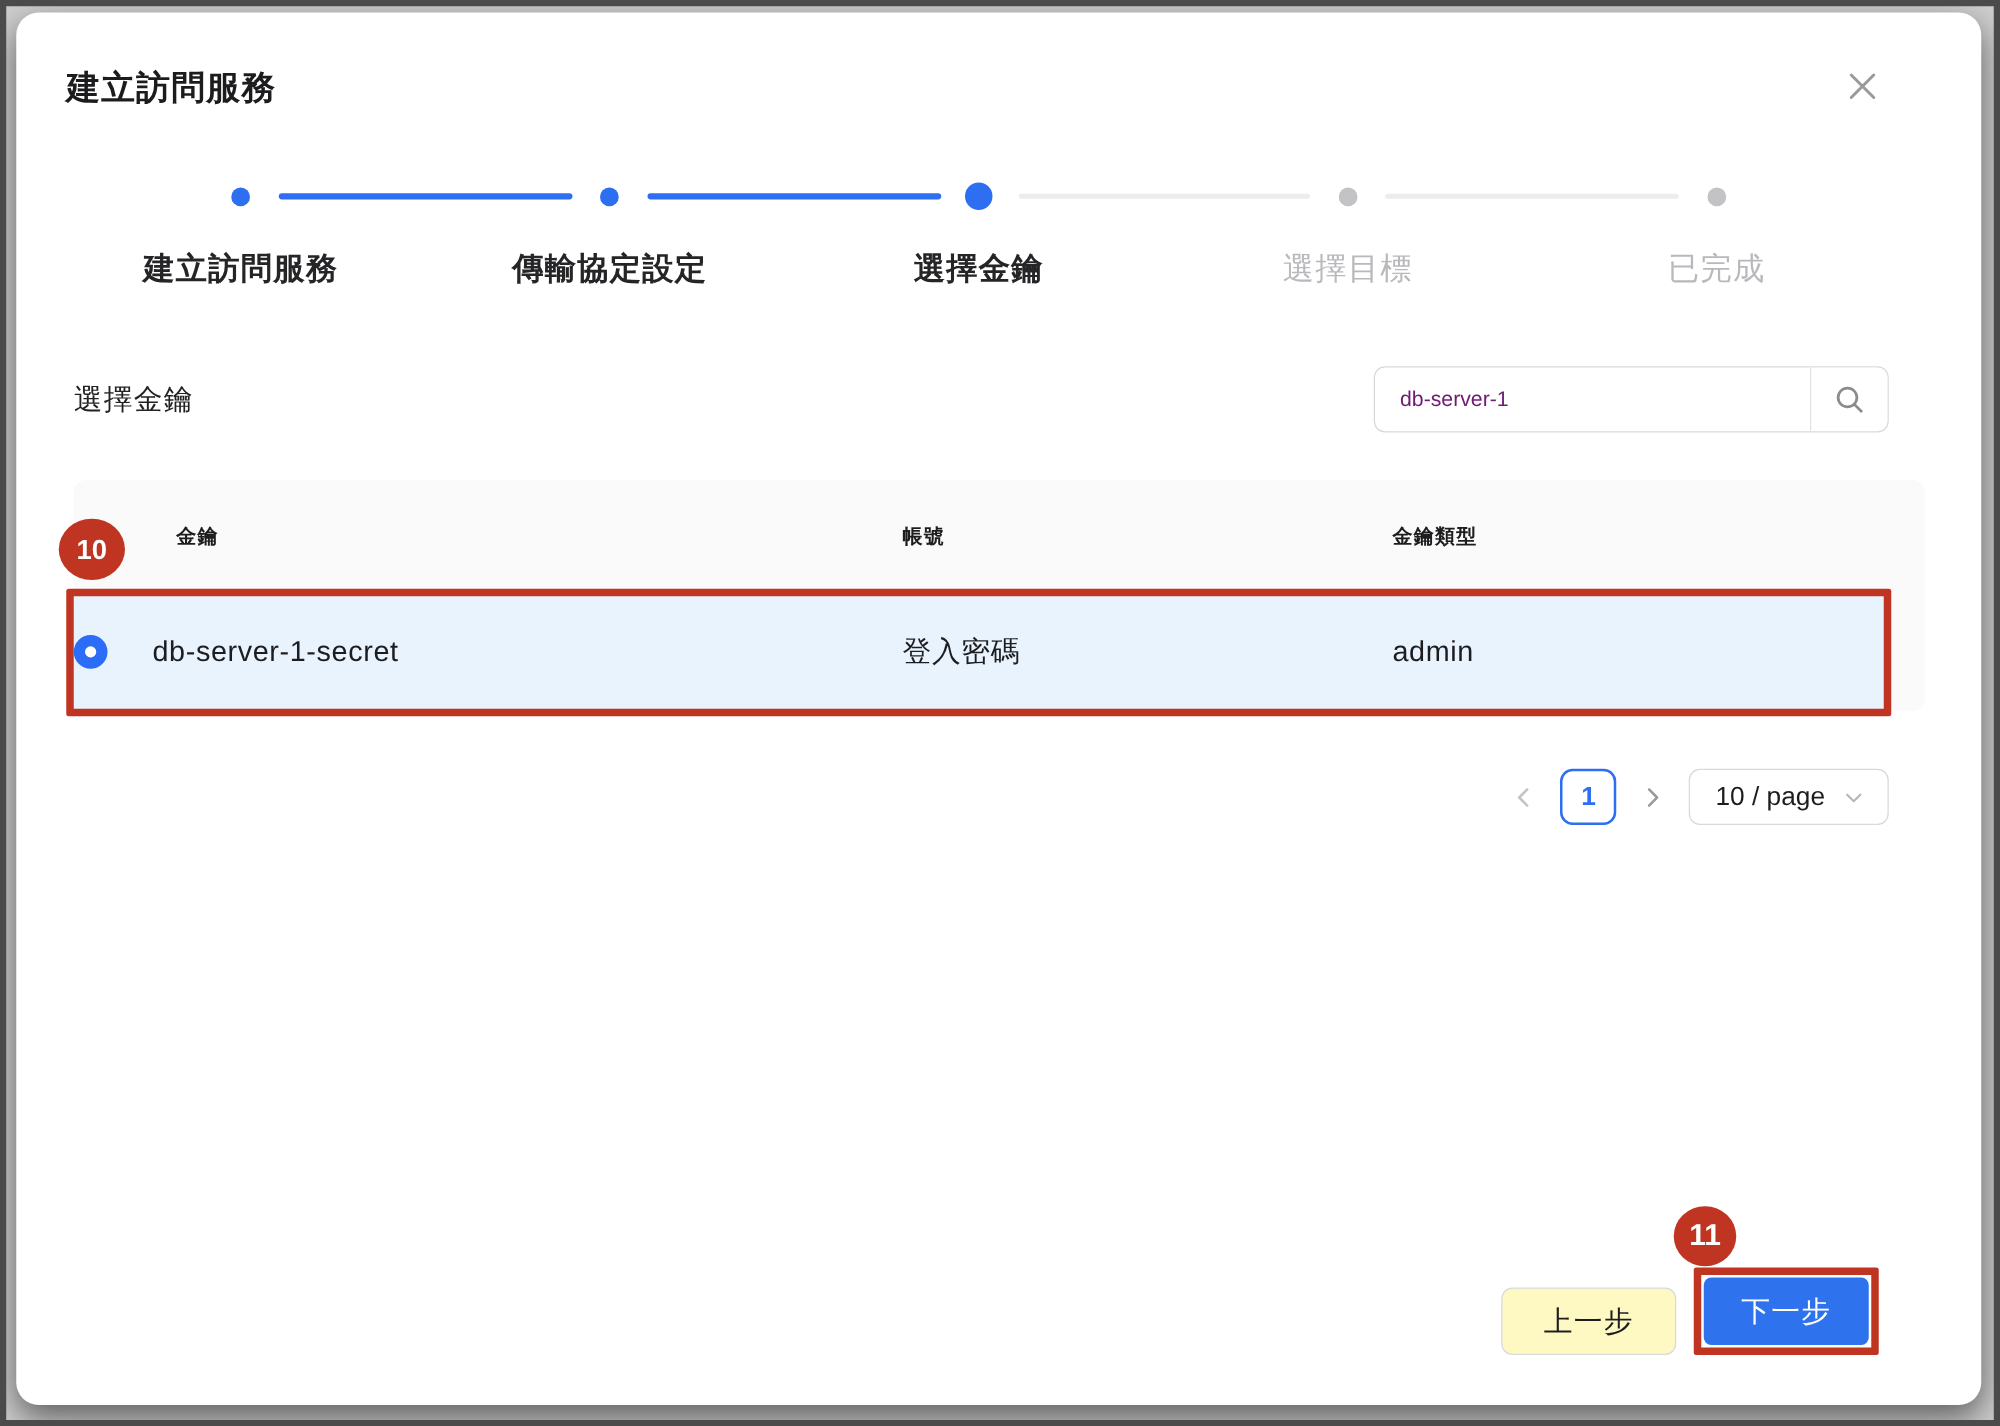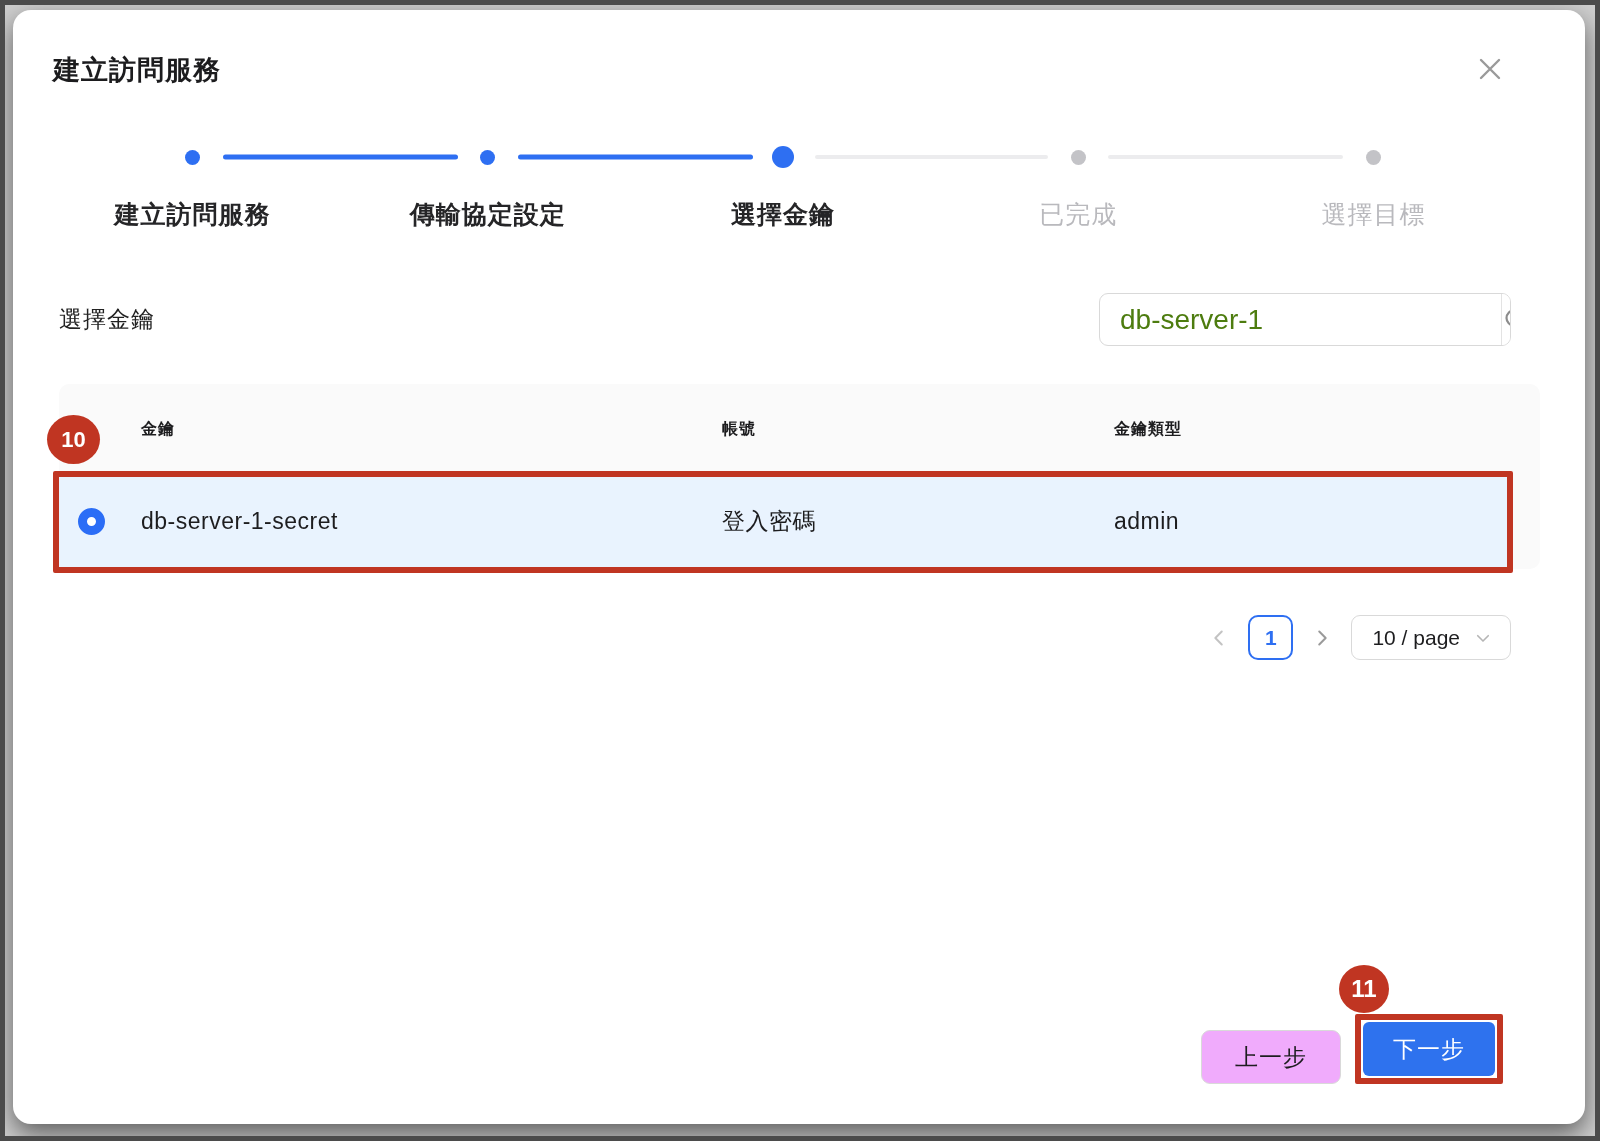--- a/index.html
+++ b/index.html
@@ -37,51 +37,51 @@
   .seg4 { left:calc(70% + 30px); width:calc(20% - 60px); }
   .step-labels { margin:30px 64px 0 32px; display:flex; }
   .step-label { flex:1; text-align:center; font-size:25px; letter-spacing:1px; }
   .step-label.active { color:#252527; font-weight:600; }
   .step-label.pending { color:#b9b9bd; font-weight:400; }
 
   
   .section-row { margin:62px 74px 0 46px; display:flex; justify-content:space-between; align-items:center; }
   .section-label { font-size:23px; color:#222; letter-spacing:1px; }
   .search-box { display:flex; width:412px; height:53px; border:1px solid #d9d9d9; border-radius:9px; overflow:hidden; background:#fff; }
-  .search-input { flex:1; border:none; outline:none; font-size:28px; color:#4d7c0f; padding:0 20px; font-family:inherit; background:transparent; }
+  .search-input { flex:1; border:none; outline:none; font-size:17px; color:#701a75; padding:0 20px; font-family:inherit; background:transparent; }
   .search-btn { width:62px; display:flex; align-items:center; justify-content:center; border-left:1px solid #e3e3e3; cursor:pointer; background:#fff; }
 
   
   .table-wrap { margin:38px 45px 0 46px; position:relative; }
   .table-box { background:#fafafa; border-radius:10px; }
   .thead { display:grid; grid-template-columns:663px 392px 1fr; height:90px; align-items:center; }
   .th { font-size:16px; font-weight:700; color:#1d1d1f; letter-spacing:1px; }
   .th.c1 { padding-left:82px; }
   .trow { display:grid; grid-template-columns:663px 392px 1fr; height:95px; align-items:center;
           width:calc(100% - 30px); background:#e9f3fe; border-radius:3px; }
   .td { font-size:23px; color:#1d1d1f; letter-spacing:0.5px; }
-  .td.c1 { display:flex; align-items:flex-start; padding-left:19px; }
+  .td.c1 { display:flex; align-items:flex-start; }
   .radio { width:27px; height:27px; border-radius:50%; border:9px solid #2b6df6; background:#fff; margin-right:36px; flex:none; }
   .row-annotation { position:absolute; left:-6px; top:87px; width:calc(100% - 21px); height:102px;
                     border:6px solid #c03522; border-radius:2px; pointer-events:none; z-index:4; }
   .badge { background:#c03522; color:#fff; font-weight:700; display:flex; align-items:center; justify-content:center;
            border-radius:50%; z-index:6; }
   .badge-10 { position:absolute; left:-12px; top:31px; width:53px; height:49px; font-size:22px; }
 
   
   .pagination { margin:46px 74px 0 0; display:flex; justify-content:flex-end; align-items:center; gap:15px; }
   .pg-arrow { width:28px; height:44px; display:flex; align-items:center; justify-content:center; cursor:pointer; line-height:0; }
   .pg-current { width:45px; height:45px; border:2px solid #2e6ff2; border-radius:10px; color:#2e6ff2;
                 font-size:21px; font-weight:600; display:flex; align-items:center; justify-content:center; cursor:pointer; background:#fff; }
   .pg-size { height:45px; border:1px solid #d9d9d9; border-radius:9px; display:flex; align-items:center;
              padding:0 18px 0 20px; gap:14px; font-size:21px; color:#1d1d1f; cursor:pointer; background:#fff; }
 
   
   .footer { position:absolute; right:82px; bottom:40px; display:flex; align-items:flex-end; gap:14px; }
-  .btn-prev { width:140px; height:54px; background:#f0abfc; border:1px solid #d9d9d9; border-radius:9px;
+  .btn-prev { width:140px; height:54px; background:#fef9c3; border:1px solid #d9d9d9; border-radius:9px;
               font-size:23px; color:#1d1d1f; cursor:pointer; font-family:inherit; letter-spacing:1px; }
   .next-annotation { position:relative; border:6px solid #c03522; border-radius:2px; padding:2px; }
   .btn-next { width:132px; height:54px; background:#2e72ee; border:none; border-radius:6px;
               font-size:23px; color:#fff; cursor:pointer; font-family:inherit; letter-spacing:1px; }
   .badge-11 { position:absolute; left:-22px; top:-55px; width:50px; height:48px; font-size:24px; }
 </style>
 </head>
 <body>
 
 <div class="modal">
@@ -116,22 +116,22 @@
       <div class="dot-col">
           <div class="dot"></div>
         </div>
     </div>
   </div>
 
   <div class="step-labels">
     <div class="step-label active">建立訪問服務</div>
     <div class="step-label active">傳輸協定設定</div>
     <div class="step-label active">選擇金鑰</div>
+    <div class="step-label pending">選擇目標</div>
     <div class="step-label pending">已完成</div>
-    <div class="step-label pending">選擇目標</div>
   </div>
 
   <div class="section-row">
     <div class="section-label">選擇金鑰</div>
     <div class="search-box">
       <input class="search-input" type="text" value="db-server-1" style="">
       <div class="search-btn">
         <svg width="28" height="28" viewBox="0 0 28 28" fill="none">
           <circle cx="12" cy="12" r="7.5" stroke="#8c8c8c" stroke-width="2.2"></circle>
           <path d="M17.5 17.5 L23 23" stroke="#8c8c8c" stroke-width="2.2" stroke-linecap="round"></path>

